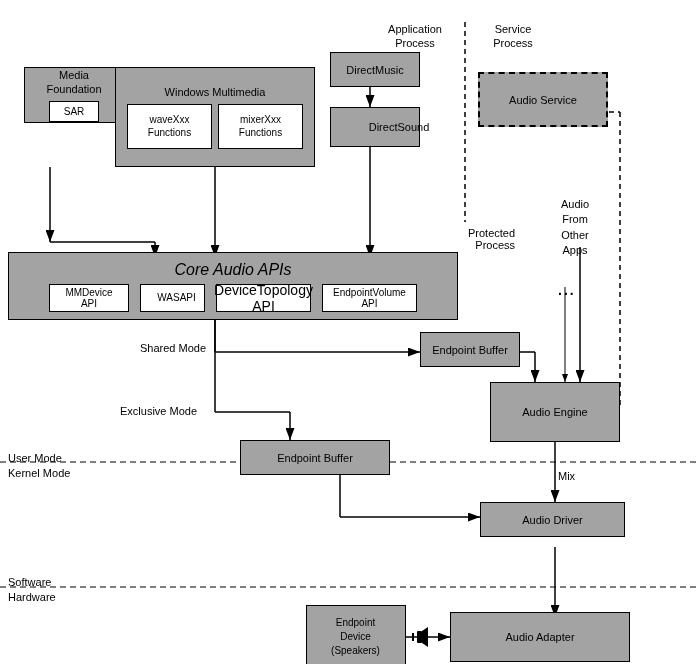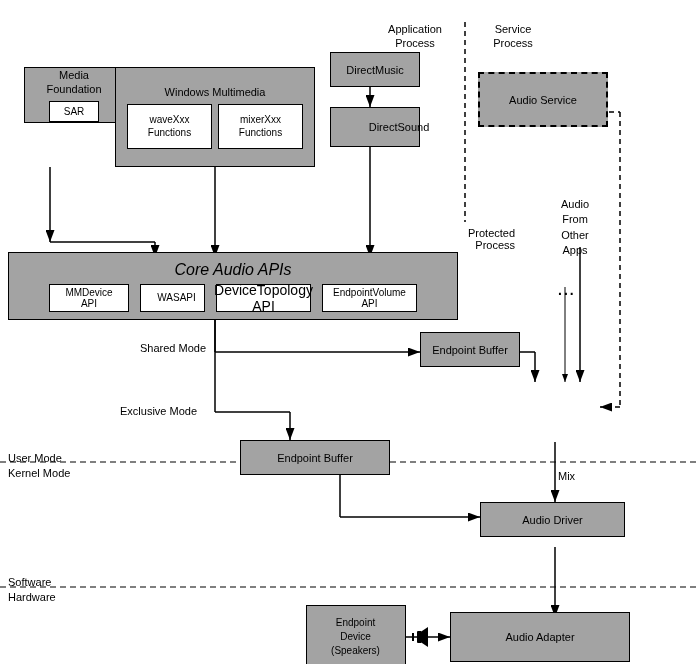--- a/index.html
+++ b/index.html
@@ -185,20 +185,23 @@
     <span>Endpoint Buffer</span>
   </div>
 
   <div class="label" style="left:540px; top:185px; width:70px; text-align:center; font-size:11px; line-height:1.4;">
     <span>Audio<br>From<br>Other<br>Apps</span>
   </div>
   <div class="label" style="left:558px; top:270px; font-size:14px; font-weight:bold; letter-spacing:2px;">
     <span>...</span>
   </div>
 
+  <div class="box" style="left:490px; top:370px; width:130px; height:60px;">
+    <span>Audio Engine</span>
+  </div>
 
   <div class="label" style="left:120px; top:393px; font-size:11px;">
     <span>Exclusive Mode</span>
   </div>
 
   <div class="section-label" style="left:8px; top:440px; font-size:11px;">
     <span>User Mode</span>
   </div>
 
   <div class="section-label" style="left:8px; top:455px; font-size:11px;">

